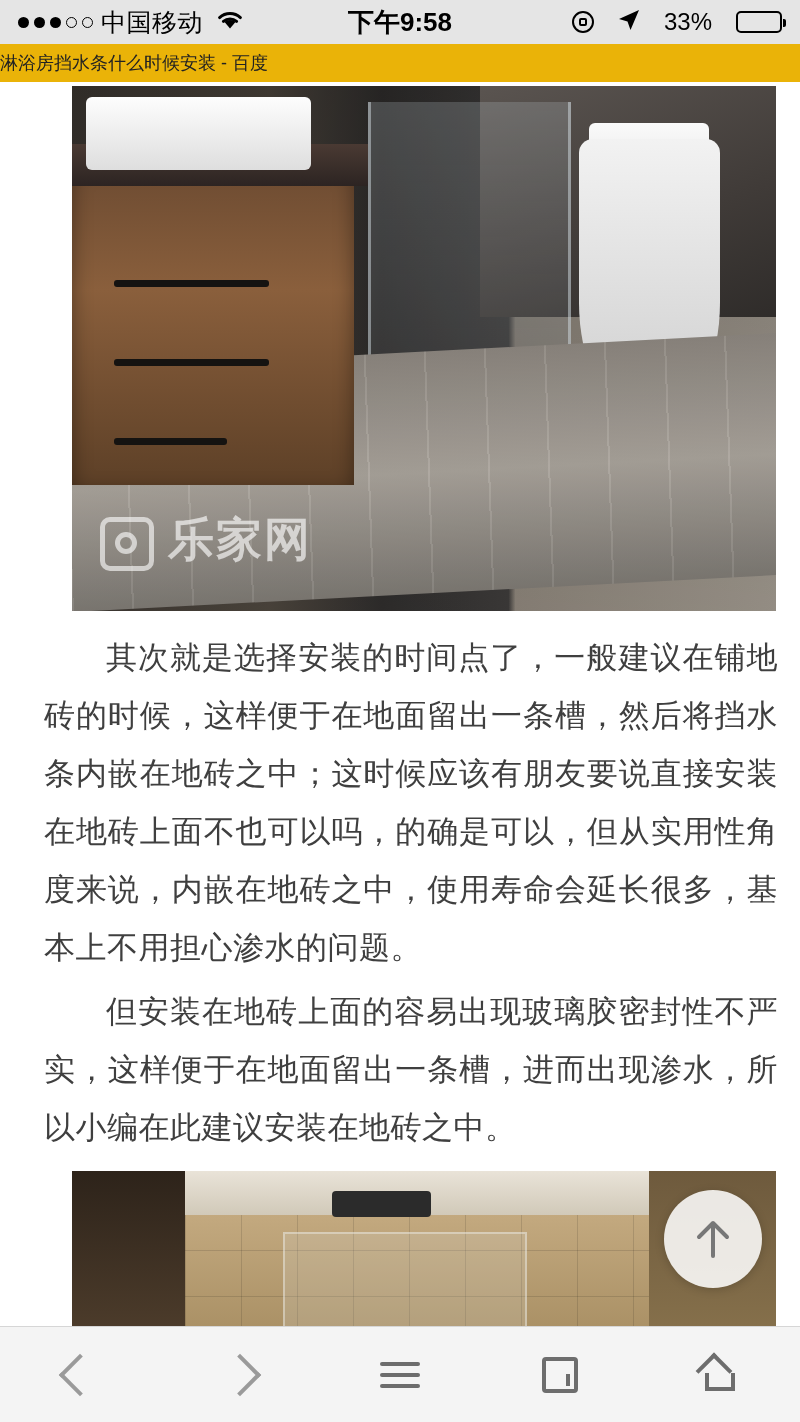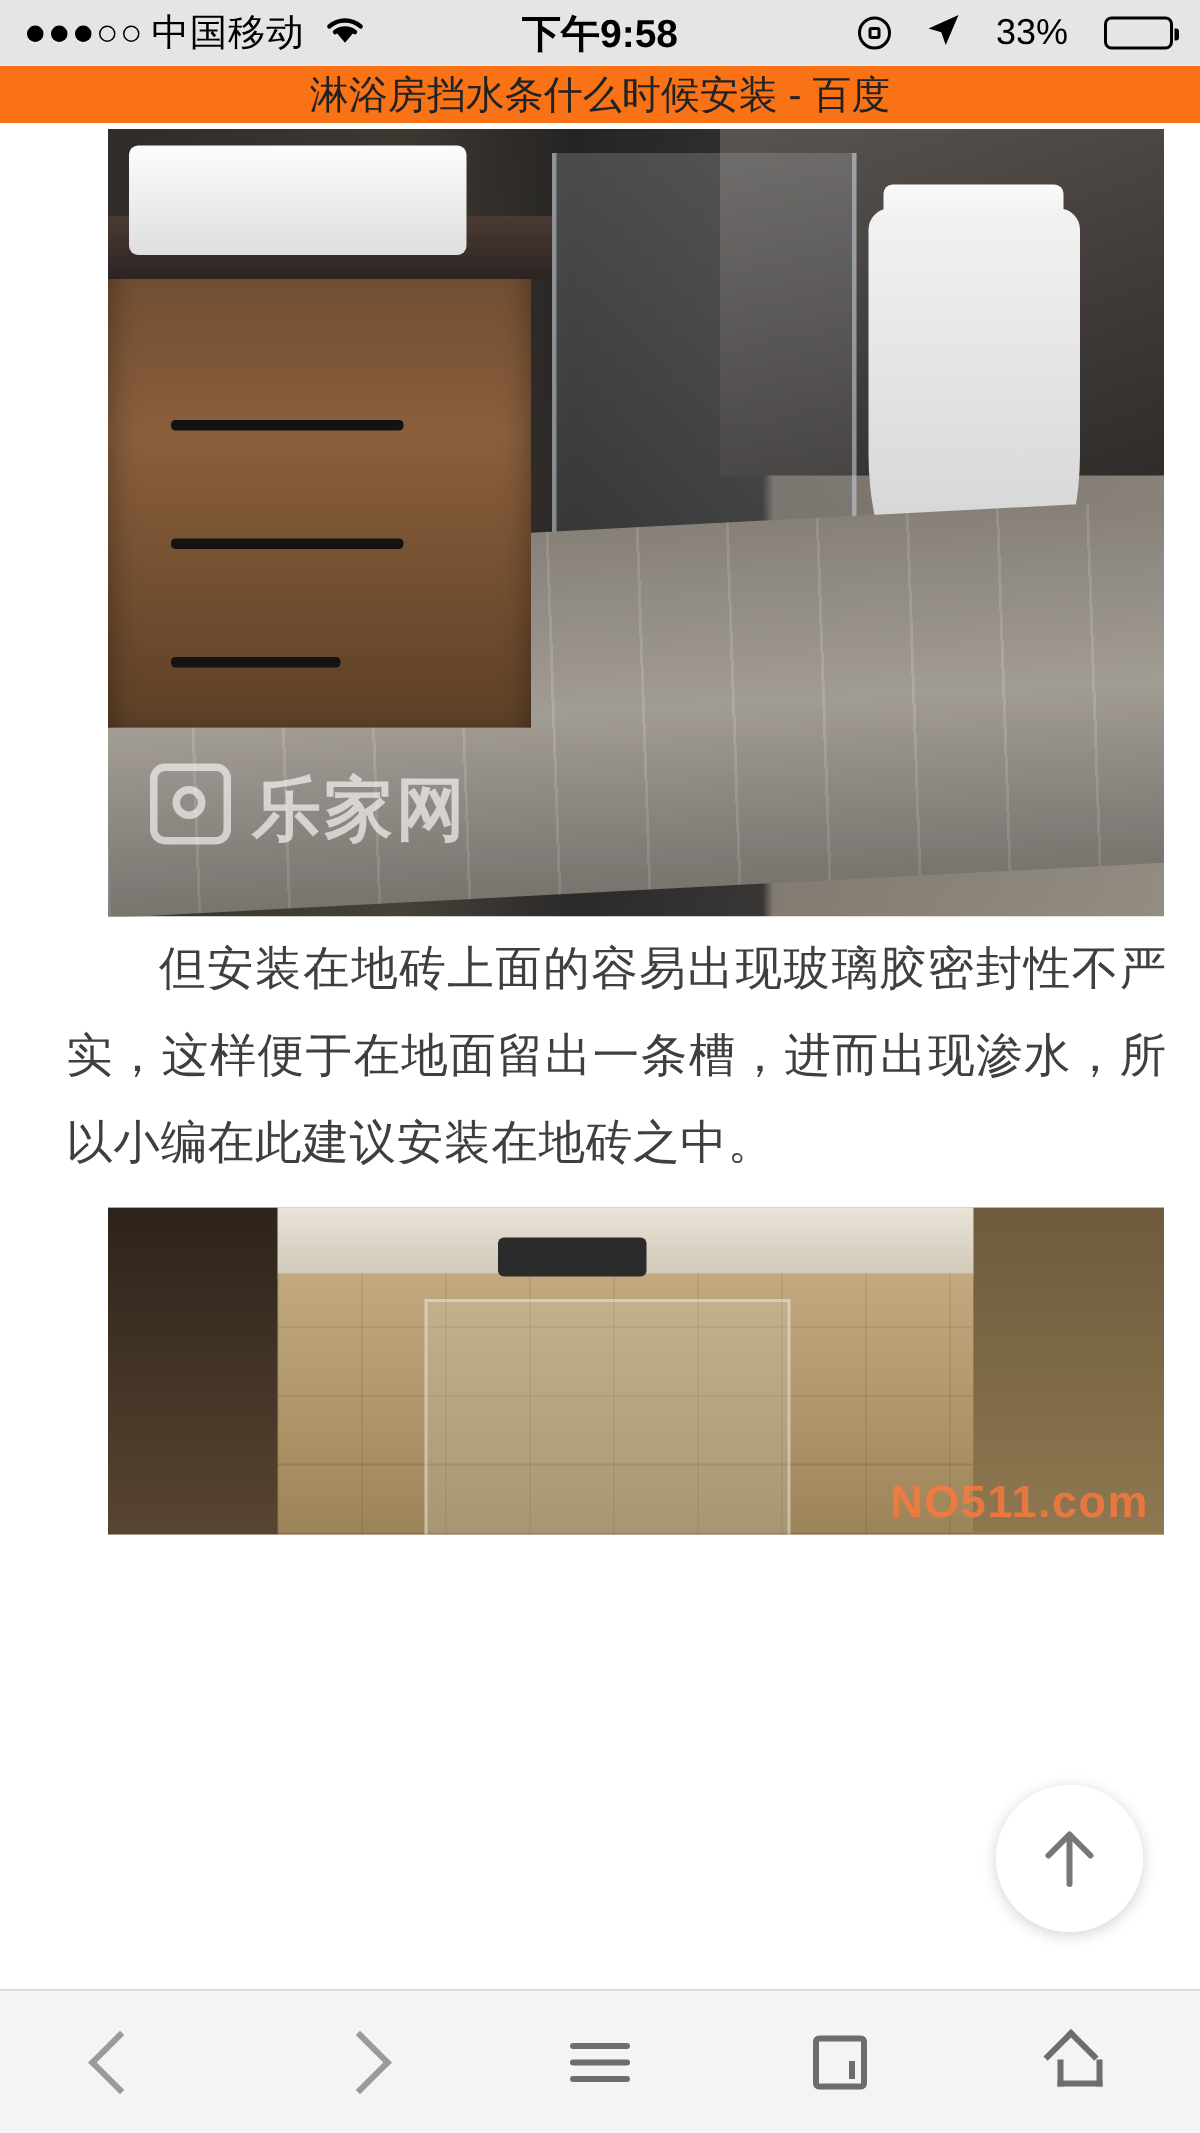--- a/index.html
+++ b/index.html
@@ -126,23 +126,23 @@
     height: 100%;
     background: #000;
     border-radius: 2px;
   }
 
   
   .title-bar {
     height: 38px;
     display: flex;
     align-items: center;
-    justify-content: center;
-    background: #f97316;
-    font-size: 26px;
+    justify-content: flex-start;
+    background: #eab308;
+    font-size: 18px;
     color: #222;
   }
 
   
   .content {
     position: relative;
     height: 1282px;
     background: #ffffff;
     overflow: hidden;
   }
@@ -231,21 +231,21 @@
     width: 17%;
     height: 18%;
     background: linear-gradient(180deg,#fafafa,#dadada);
     border-radius: 6px;
   }
   .watermark {
     position: absolute;
     left: 28px;
     bottom: 40px;
     display: flex;
-    align-items: flex-start;
+    align-items: flex-end;
     gap: 14px;
     opacity: 0.72;
   }
   .wm-logo {
     width: 54px;
     height: 54px;
     border: 5px solid rgba(255,255,255,0.85);
     border-radius: 10px;
     position: relative;
     box-sizing: border-box;
@@ -511,20 +511,21 @@
         <div class="p1-handle" style="left:6%; top:37%; width:22%"></div>
         <div class="p1-handle" style="left:6%; top:52%; width:22%"></div>
         <div class="p1-handle" style="left:6%; top:67%; width:16%"></div>
         <div class="watermark">
           <span class="wm-logo"></span>
           <span class="wm-text">乐家网</span>
         </div>
       </div>
     </div>
 
+    <p class="para first">其次就是选择安装的时间点了，一般建议在铺地砖的时候，这样便于在地面留出一条槽，然后将挡水条内嵌在地砖之中；这时候应该有朋友要说直接安装在地砖上面不也可以吗，的确是可以，但从实用性角度来说，内嵌在地砖之中，使用寿命会延长很多，基本上不用担心渗水的问题。</p>
     <p class="para second">但安装在地砖上面的容易出现玻璃胶密封性不严实，这样便于在地面留出一条槽，进而出现渗水，所以小编在此建议安装在地砖之中。</p>
 
     <div class="photo2">
       <div class="p2-ceiling"></div>
       <div class="p2-tiles"></div>
       <div class="p2-left-wall"></div>
       <div class="p2-right-wall"></div>
       <div class="p2-glass"></div>
       <div class="p2-lamp"></div>
       <div class="p2-wm">NO511.com</div>

